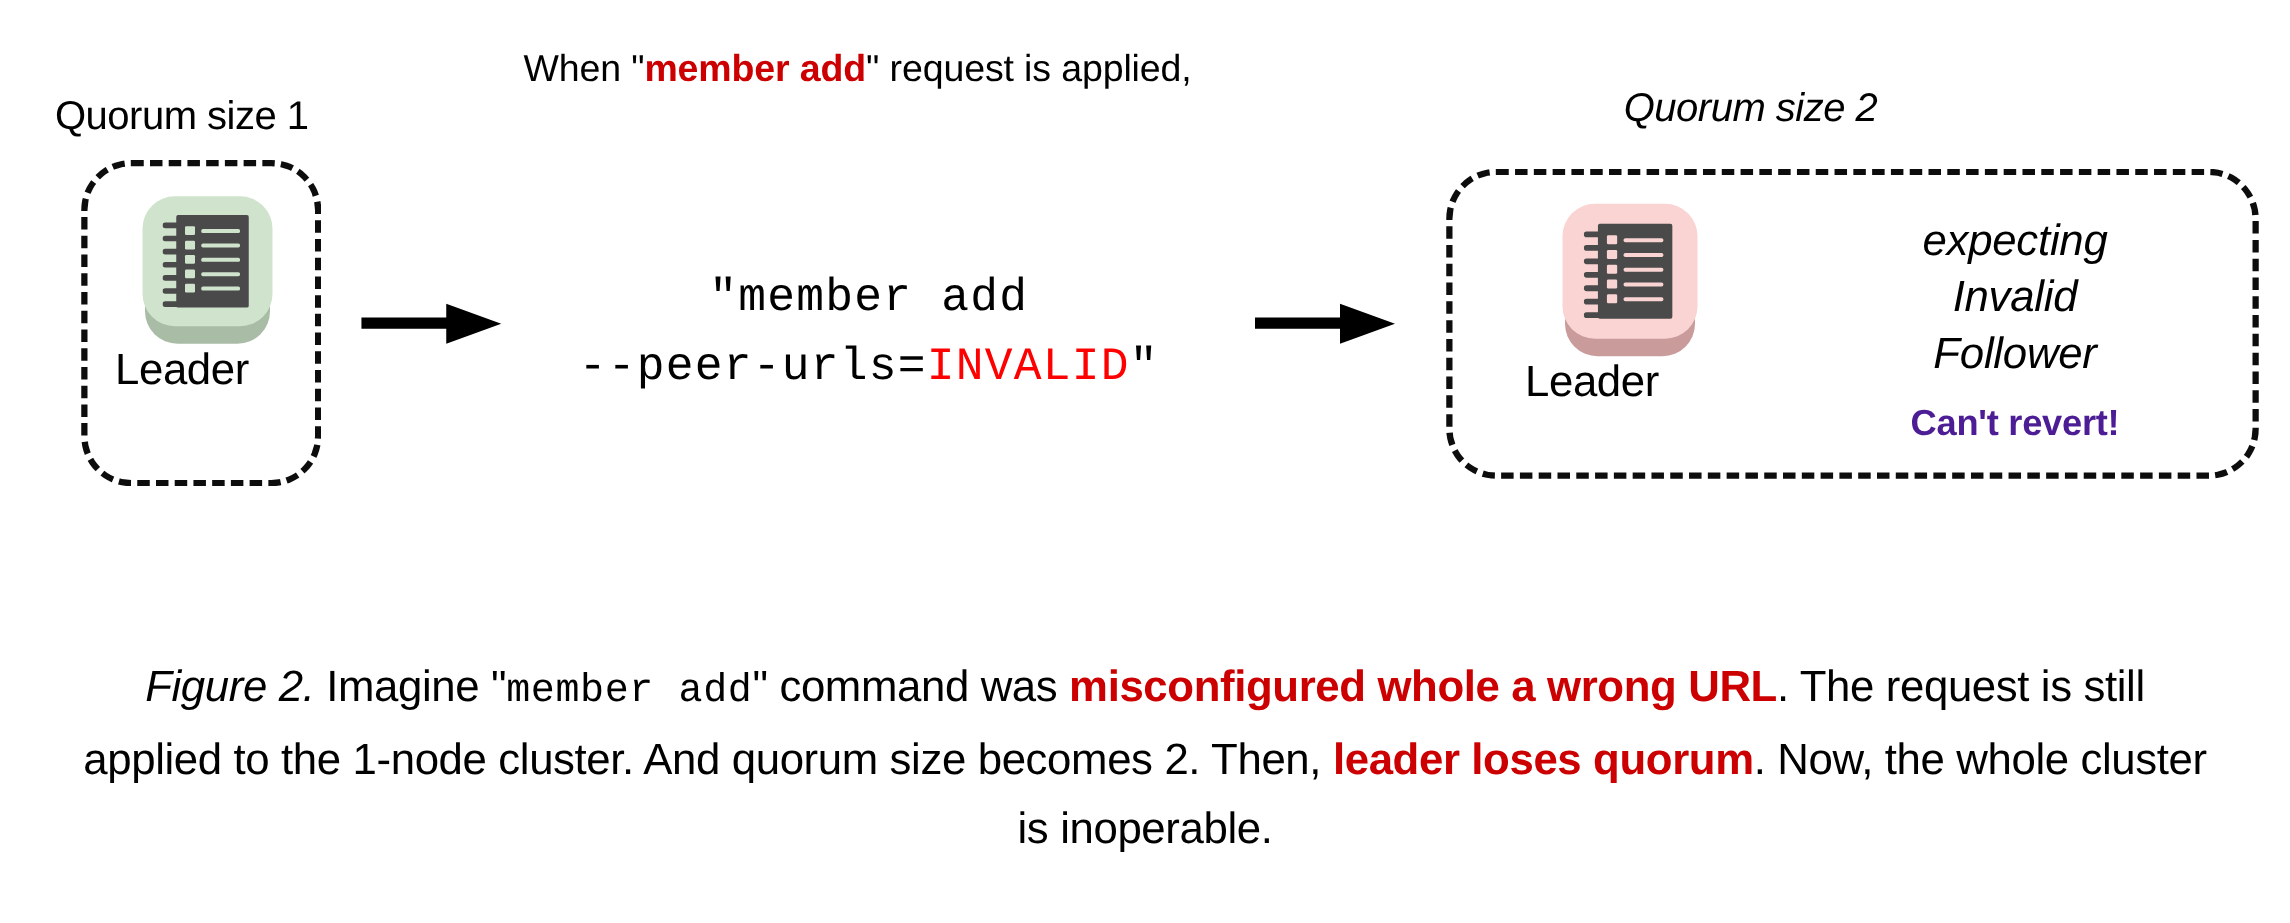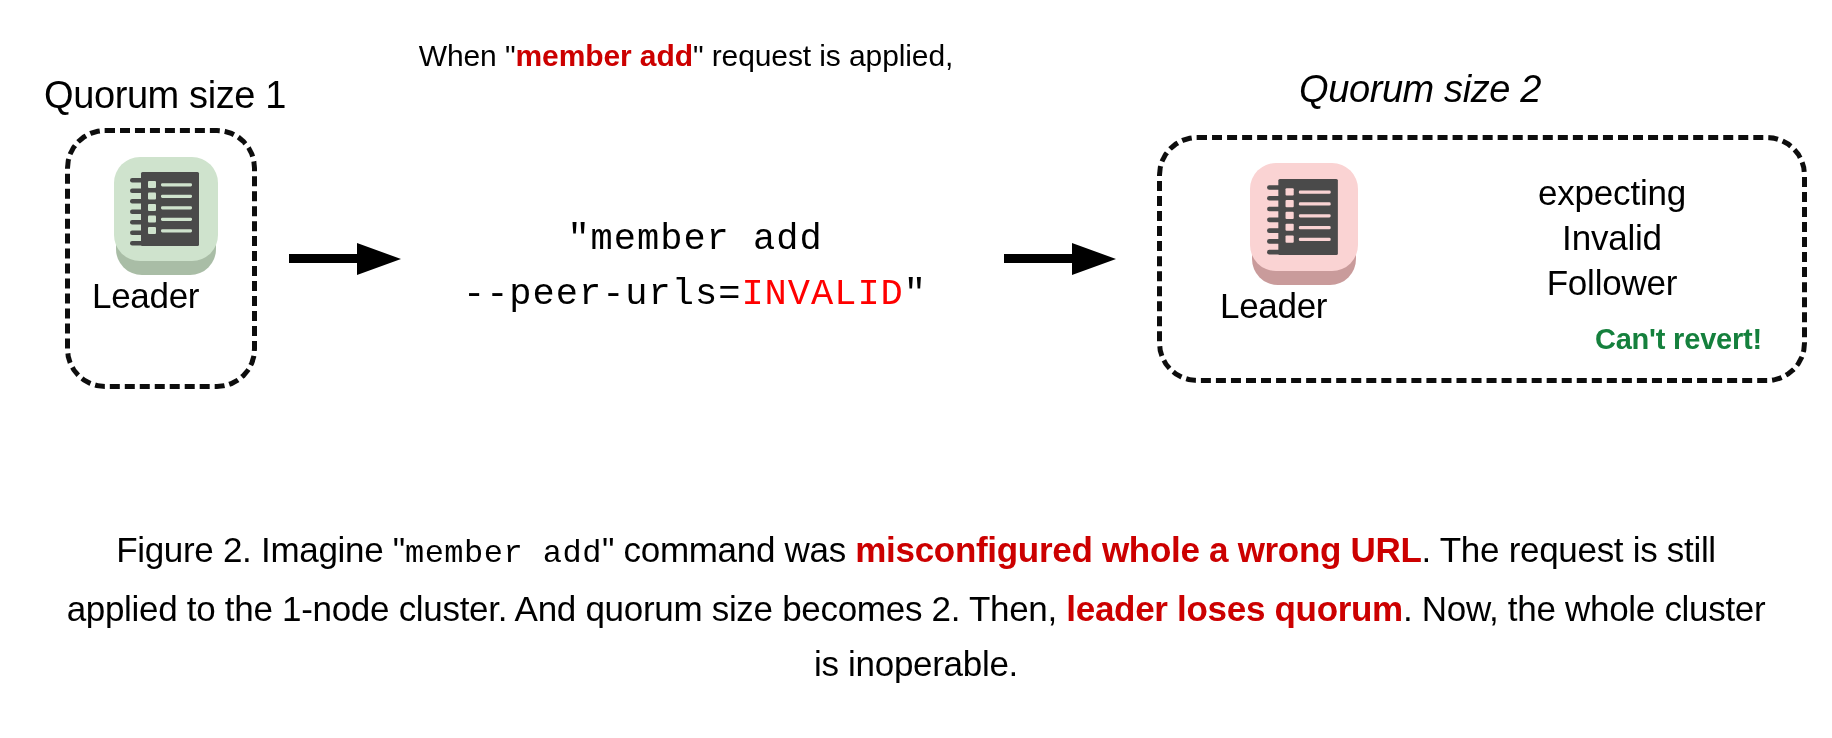--- a/index.html
+++ b/index.html
@@ -32,21 +32,21 @@
     text-align: center;
     font-size: 30px;
     line-height: 39px;
     font-weight: 400;
     letter-spacing: -0.1px;
   }
   .red-bold { color: #CC0000; font-weight: bold; }
 
   
   .group-title {
-    font-size: 38px;
+    font-size: 32px;
     font-weight: 400;
     letter-spacing: -0.4px;
     white-space: nowrap;
   }
   #quorum-title-left  { left: 44px;  top: 74px; }
   #quorum-title-right { left: 1299px; top: 68px; font-style: italic; }
 
   
   .cluster-box {
     border: 5px dashed #0d0d0d;
@@ -119,31 +119,31 @@
 
   
   #status-text {
     left: 300px;
     top: 30px;
     width: 300px;
     text-align: center;
   }
   .status-line {
     font-size: 35px;
+    font-style: italic;
     font-weight: 400;
     line-height: 45px;
     letter-spacing: -0.2px;
   }
   #revert-warning {
     margin-top: 18px;
     font-size: 29px;
     font-weight: bold;
-    color: #15803d;
+    color: #4c1d95;
     letter-spacing: -0.2px;
-    text-align: right;
   }
 
   
   .arrow { position: absolute; }
   #arrow-left  { left: 289px;  top: 242px; }
   #arrow-right { left: 1004px; top: 242px; }
 
   
   #command {
     left: 430px;
@@ -161,21 +161,21 @@
   
   #figure-caption {
     left: 60px;
     top: 522px;
     width: 1712px;
     text-align: center;
     font-size: 35px;
     line-height: 55px;
     letter-spacing: -0.3px;
   }
-  .fig-label { }
+  .fig-label { font-style: italic; }
   .mono {
     font-family: "Liberation Mono", "DejaVu Sans Mono", monospace;
     font-size: 32px;
     letter-spacing: 0.5px;
   }
 </style>
 </head>
 <body>
 
 <div class="stage">

